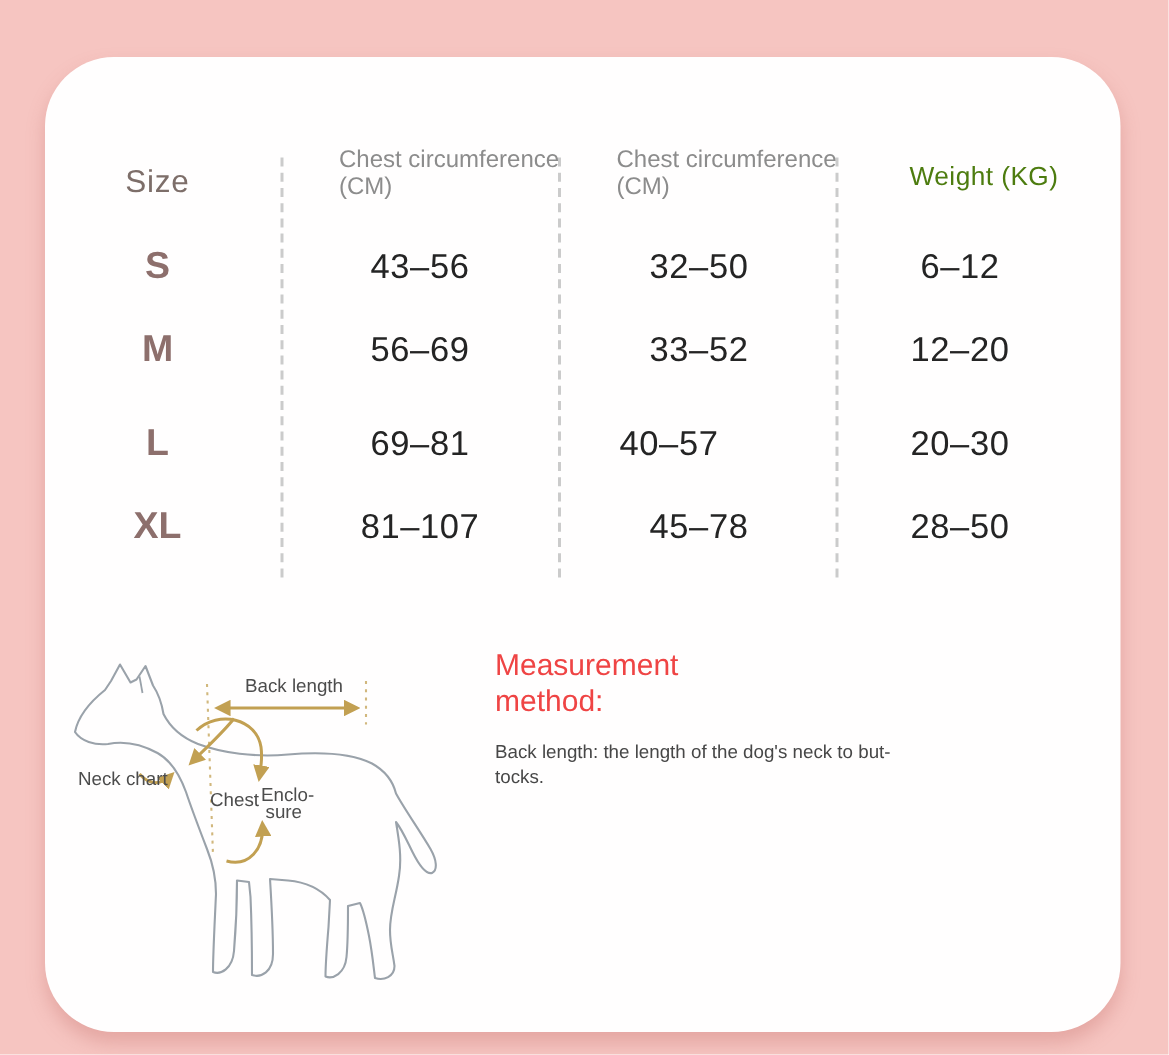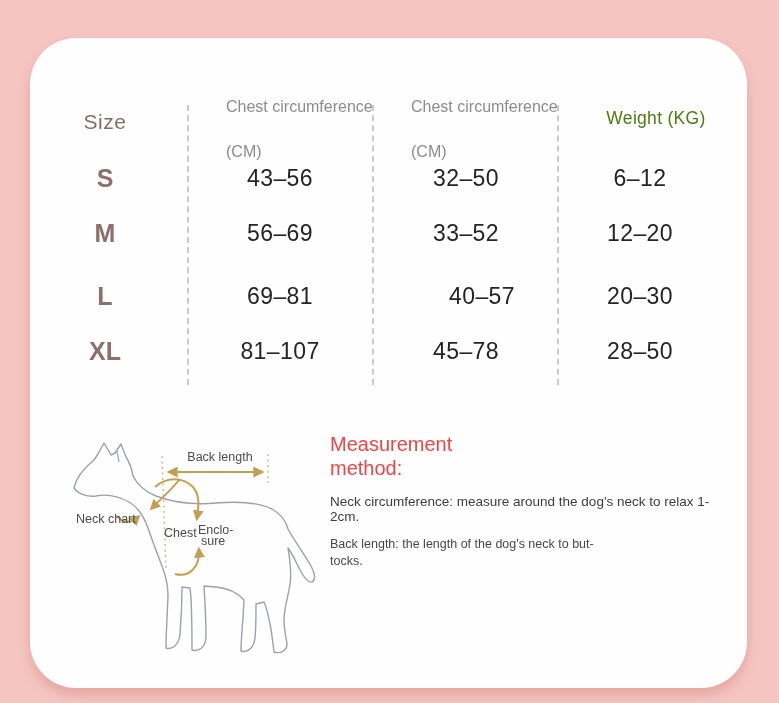--- a/index.html
+++ b/index.html
@@ -20,32 +20,32 @@
     position:absolute;top:67px;height:280px;width:0;
     border-left:2px dashed #c3c3c3;opacity:.85;
   }
   .cell{position:absolute;transform:translate(-50%,-50%);white-space:nowrap;}
   .size-head{
     left:75px;top:84px;font-size:21px;color:#7d6e69;letter-spacing:.5px;
   }
   .col-head{
     position:absolute;font-size:16px;color:#8c8c8c;line-height:1.15;top:60px;
   }
-  .col-head .sub{display:block;margin-top:27px;}
+  .col-head .sub{display:block;}
   .weight-head{
     left:626px;top:80px;font-size:17.5px;color:#4d7c0f;letter-spacing:.3px;
   }
   .size-letter{
     left:75px;font-size:25px;font-weight:600;color:#8d6f6c;
   }
   .val{
     font-size:23px;color:#242424;letter-spacing:.4px;
   }
   
-  .diagram{position:absolute;left:24px;top:392px;width:290px;height:255px;}
+  .diagram{position:absolute;left:0;top:392px;width:290px;height:255px;}
   .diagram svg{display:block;}
   
   .measure{position:absolute;left:300px;top:394px;width:408px;color:#454545;}
   .m-title{
     font-size:20px;color:#ef4444;line-height:1.22;white-space:pre-line;margin:0;
     font-weight:500;
   }
   .m-sub{
     margin:5px 0 0 2px;font-size:10.5px;font-weight:bold;color:#d97e2e;
     letter-spacing:.4px;
@@ -83,21 +83,21 @@
     <div class="cell val" style="left:436px;top:140px">32–50</div>
     <div class="cell val" style="left:610px;top:140px">6–12</div>
 
     <div class="cell size-letter" style="top:195px">M</div>
     <div class="cell val" style="left:250px;top:195px">56–69</div>
     <div class="cell val" style="left:436px;top:195px">33–52</div>
     <div class="cell val" style="left:610px;top:195px">12–20</div>
 
     <div class="cell size-letter" style="top:258px">L</div>
     <div class="cell val" style="left:250px;top:258px">69–81</div>
-    <div class="cell val" style="left:452px;top:258px">40–57</div>
+    <div class="cell val" style="left:416px;top:258px">40–57</div>
     <div class="cell val" style="left:610px;top:258px">20–30</div>
 
     <div class="cell size-letter" style="top:313px">XL</div>
     <div class="cell val" style="left:250px;top:313px">81–107</div>
     <div class="cell val" style="left:436px;top:313px">45–78</div>
     <div class="cell val" style="left:610px;top:313px">28–50</div>
 
     <div class="diagram">
       <svg width="290" height="255" viewBox="0 0 290 255">
         <defs>
@@ -159,19 +159,18 @@
         <text x="22" y="93" font-size="12.5" fill="#4c4c4c">Neck chart</text>
         <text x="110" y="107" font-size="12.5" fill="#4c4c4c">Chest</text>
         <text x="144" y="104" font-size="12.5" fill="#4c4c4c">Enclo-</text>
         <text x="147" y="115" font-size="12.5" fill="#4c4c4c">sure</text>
       </svg>
     </div>
 
     <div class="measure">
       <h2 class="m-title">Measurement
 method:</h2>
-      <p class="m-p p2">Neck circumference: measure around the dog's neck to relax 1-2cm.</p>
       <p class="m-p p5">Back length: the length of the dog's neck to but-
 tocks.</p>
     </div>
 
   </div>
 </div>
 
 </body></html>

